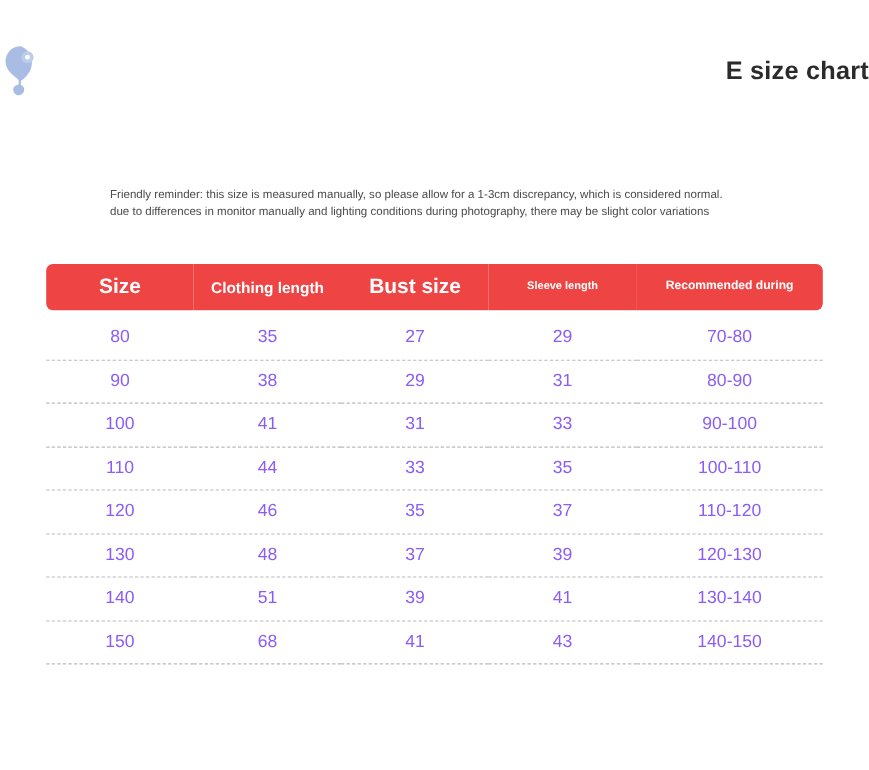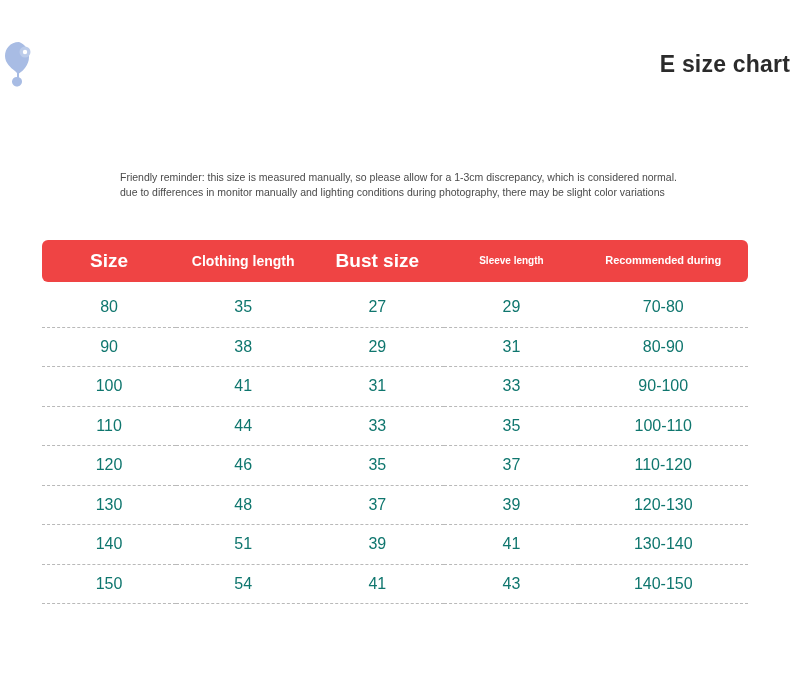--- a/index.html
+++ b/index.html
@@ -49,21 +49,20 @@
     top: 130px;
     width: 600px;
     font-size: 10.5px;
     line-height: 15px;
     color: #4a4a4a;
     text-align: left;
   }
   .reminder .line {
     display: block;
     white-space: nowrap;
-    margin-left: 20px;
   }
 
   
   .table-wrap {
     position: absolute;
     left: 42px;
     top: 200px;
     width: 706px;
   }
   table.size-table {
@@ -92,21 +91,21 @@
   
   .h-size      { font-size: 19px; }
   .h-clothing  { font-size: 14px; }
   .h-bust      { font-size: 19px; }
   .h-sleeve    { font-size: 10px; }
   .h-height    { font-size: 11px; }
 
   table.size-table tbody td {
     text-align: center;
     font-size: 16px;
-    color: #0f766e;
+    color: #8b5cf6;
     height: 38.5px;
     border-bottom: 1px dashed #b9b9b9;
     padding: 0;
   }
   table.size-table tbody tr:first-child td {
     padding-top: 6px;
   }
   
   col.c1 { width: 19%; }
   col.c2 { width: 19%; }
@@ -196,21 +195,21 @@
         </tr>
         <tr>
           <td>140</td>
           <td>51</td>
           <td>39</td>
           <td>41</td>
           <td>130-140</td>
         </tr>
         <tr>
           <td>150</td>
-          <td>54</td>
+          <td>68</td>
           <td>41</td>
           <td>43</td>
           <td>140-150</td>
         </tr>
       </tbody>
     </table>
   </div>
 
 </div>
 

